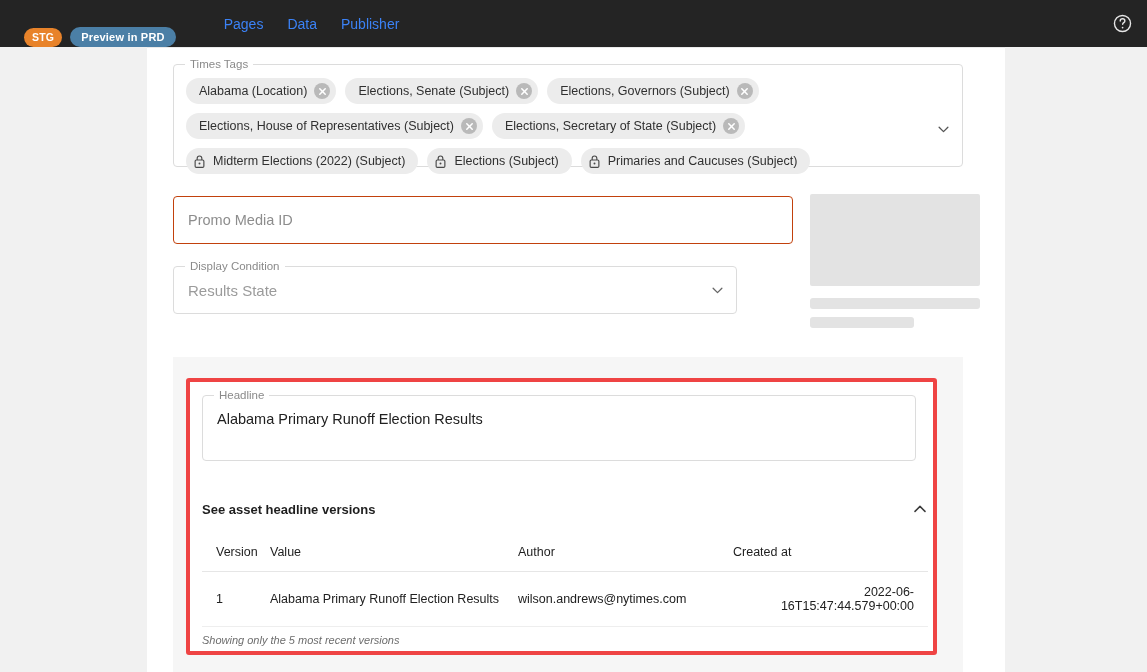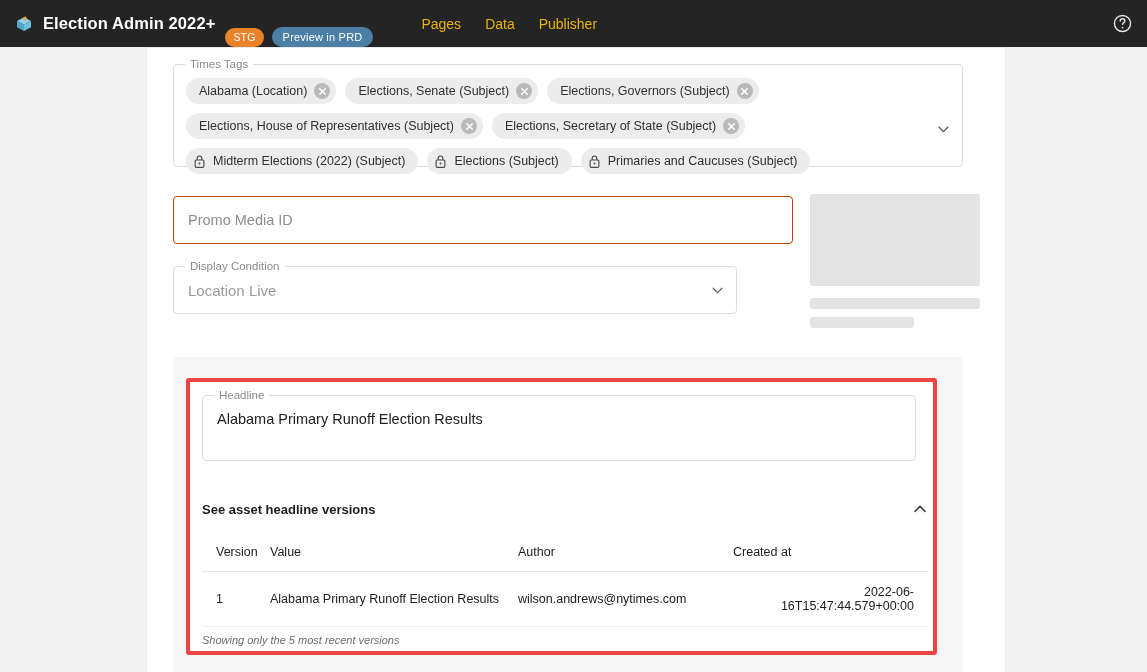--- a/index.html
+++ b/index.html
@@ -27,34 +27,34 @@
     color: #ffffff;
     font-size: 16.5px;
     font-weight: bold;
     letter-spacing: .1px;
     white-space: nowrap;
   }
   .badge {
     display: inline-flex; align-items: center; justify-content: center;
     height: 19px; padding: 0 8px;
     border-radius: 10px;
-    font-size: 10.5px; font-weight: normal;
+    font-size: 10.5px; font-weight: bold;
     color: #fff; letter-spacing: .2px;
     white-space: nowrap;
     margin-top: 27px;
   }
   .badge-stg { background: #e8832a; margin-left: 10px; }
   .badge-prd {
     background: #4b7fa6; margin-left: 8px; height: 20px;
     padding: 0 11px; font-size: 11px; border-radius: 11px;
     cursor: pointer;
   }
   .nav { display: flex; align-items: center; gap: 24px; margin-left: 48px; }
   .nav-item {
-    color: #eab308; font-size: 14px; cursor: pointer; white-space: nowrap; text-align: right;
+    color: #3b82f6; font-size: 14px; cursor: pointer; white-space: nowrap; text-align: right;
   }
   .help-btn {
     position: absolute; right: 12px; top: 50%; transform: translateY(-50%);
     width: 26px; height: 26px; cursor: pointer;
     display: flex; align-items: center; justify-content: center;
   }
 
   
   .canvas {
     position: absolute; top: 47px; left: 0;
@@ -203,31 +203,20 @@
   }
   .divider-top {
     position: absolute; left: 0; top: 0; width: 858px; height: 1px;
     background: #eaeaea;
   }
 </style>
 </head>
 <body>
 
 <div class="appbar">
-  <div class="brand-wrap">
-    <span class="logo-icon">
-      <svg width="20" height="20" viewBox="0 0 20 20">
-        <polygon points="10,3.2 17,7 10,10.8 3,7" fill="#8fd2e8"></polygon>
-        <polygon points="3,7 10,10.8 10,17 3,13.2" fill="#4fa8c6"></polygon>
-        <polygon points="17,7 10,10.8 10,17 17,13.2" fill="#6fc0da"></polygon>
-        <polygon points="8.6,3.9 11.6,2.2 13.3,5.1 10.3,6.6" fill="#e8a03a"></polygon>
-      </svg>
-    </span>
-    <span class="brand-title">Election Admin 2022+</span>
-  </div>
   <span class="badge badge-stg">STG</span>
   <span class="badge badge-prd">Preview in PRD</span>
 
   <nav class="nav">
     <span class="nav-item">Pages</span>
     <span class="nav-item">Data</span>
     <span class="nav-item">Publisher</span>
   </nav>
 
   <span class="help-btn">
@@ -339,21 +328,21 @@
           </svg>
       </span>
     </div>
 
     <div class="promo-input">
       <span>Promo Media ID</span>
     </div>
 
     <div class="outlined display-cond">
       <span class="legend">Display Condition</span>
-      <span class="value">Location Live</span>
+      <span class="value">Results State</span>
       <span class="select-caret">
         <svg width="11" height="7" viewBox="0 0 12 8">
             <path d="M1 1.4 6 6.4l5-5" fill="none" stroke="#666" stroke-width="1.5" stroke-linecap="round" stroke-linejoin="round"></path>
           </svg>
       </span>
     </div>
 
     <div class="media-skel">
       <div class="skel skel-thumb"></div>
       <div class="skel skel-line-1"></div>

